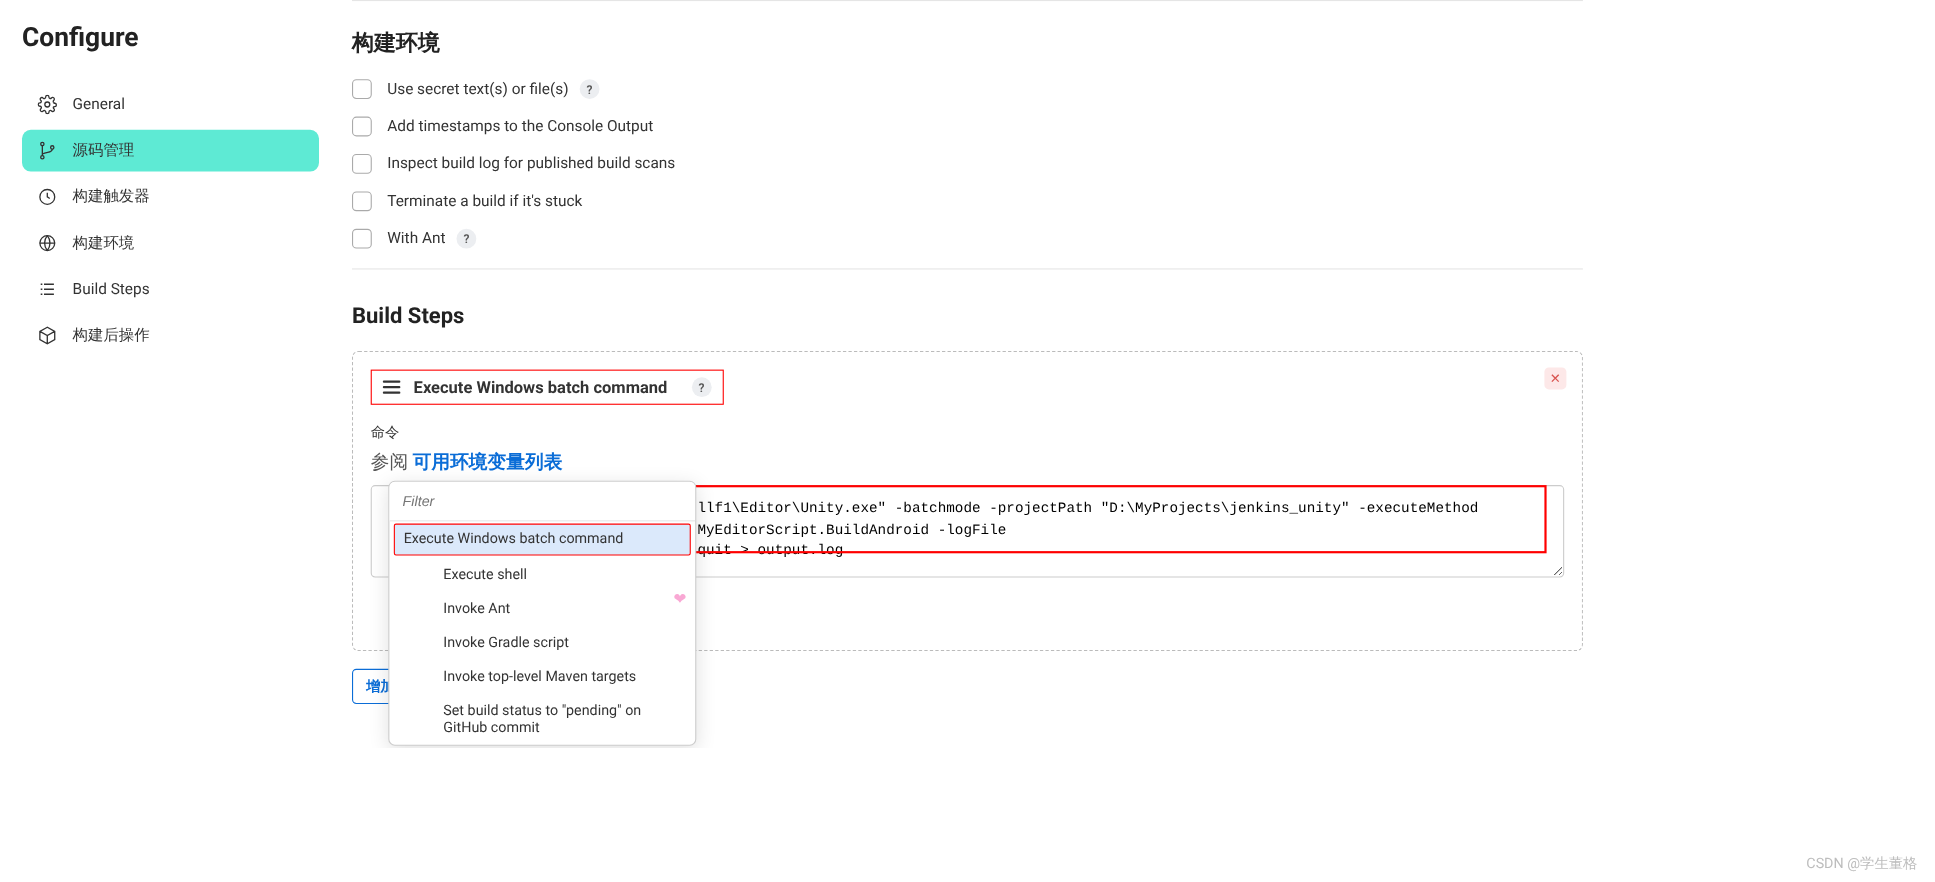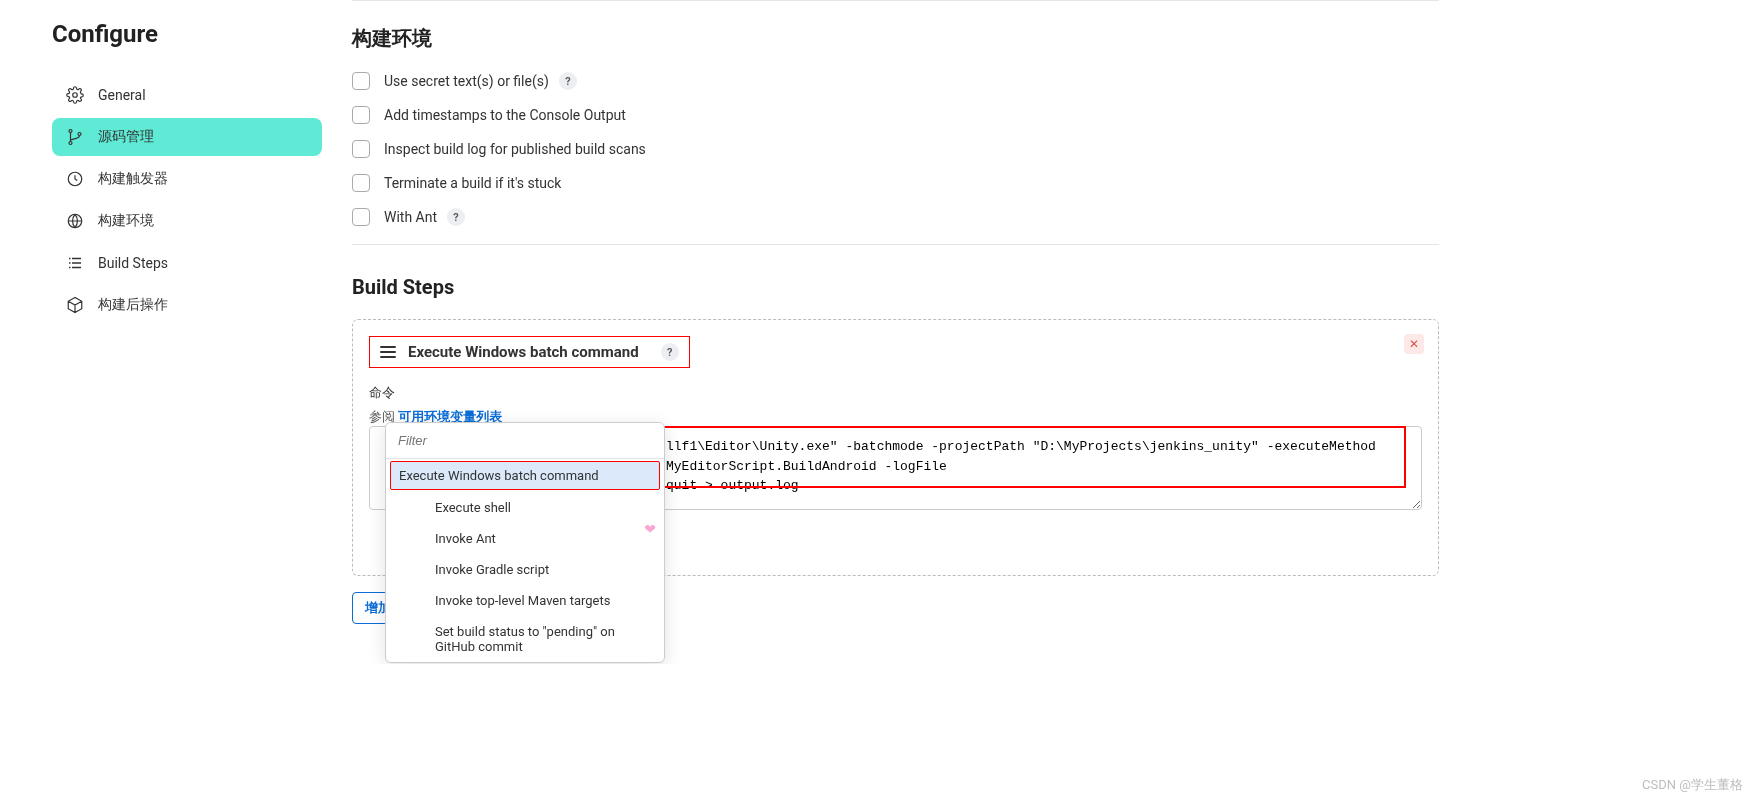--- a/index.html
+++ b/index.html
@@ -5,21 +5,20 @@
   * { box-sizing: border-box; margin: 0; padding: 0; }
   body {
     font-family: -apple-system, BlinkMacSystemFont, "Segoe UI", Roboto, "Helvetica Neue", Arial, sans-serif;
     font-size: 14px;
     color: #333;
     background: #fff;
     width: 1759px;
   }
   .layout {
     display: flex;
-    padding-left: 32px;
   }
   .sidebar {
     width: 300px;
     flex-shrink: 0;
     padding: 20px 10px 0 20px;
   }
   .sidebar-title {
     font-size: 24px;
     font-weight: 700;
     margin-bottom: 28px;
@@ -132,22 +131,23 @@
     font-size: 12px;
     cursor: pointer;
   }
   .cmd-label {
     font-size: 13px;
     color: #333;
     margin-bottom: 6px;
     margin-top: 16px;
   }
   .cmd-sub {
-    font-size: 13px;
+    font-size: 17px;
     color: #555;
+    margin-bottom: 10px;
   }
   .cmd-sub a { color: #0b6dd7; text-decoration: none; font-weight: 600;}
   .cmd-area-wrap {
     position: relative;
   }
   .cmd-textarea {
     width: 100%;
     min-height: 84px;
     border: 1px solid #ccc;
     border-radius: 4px;

